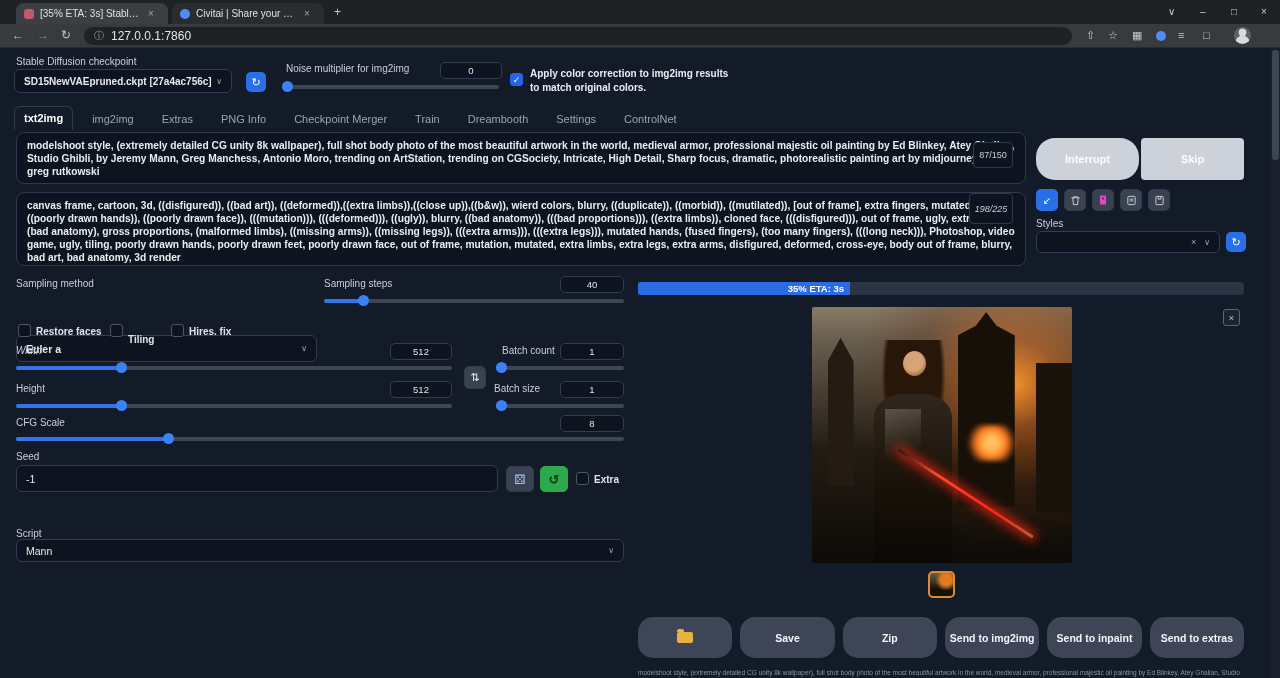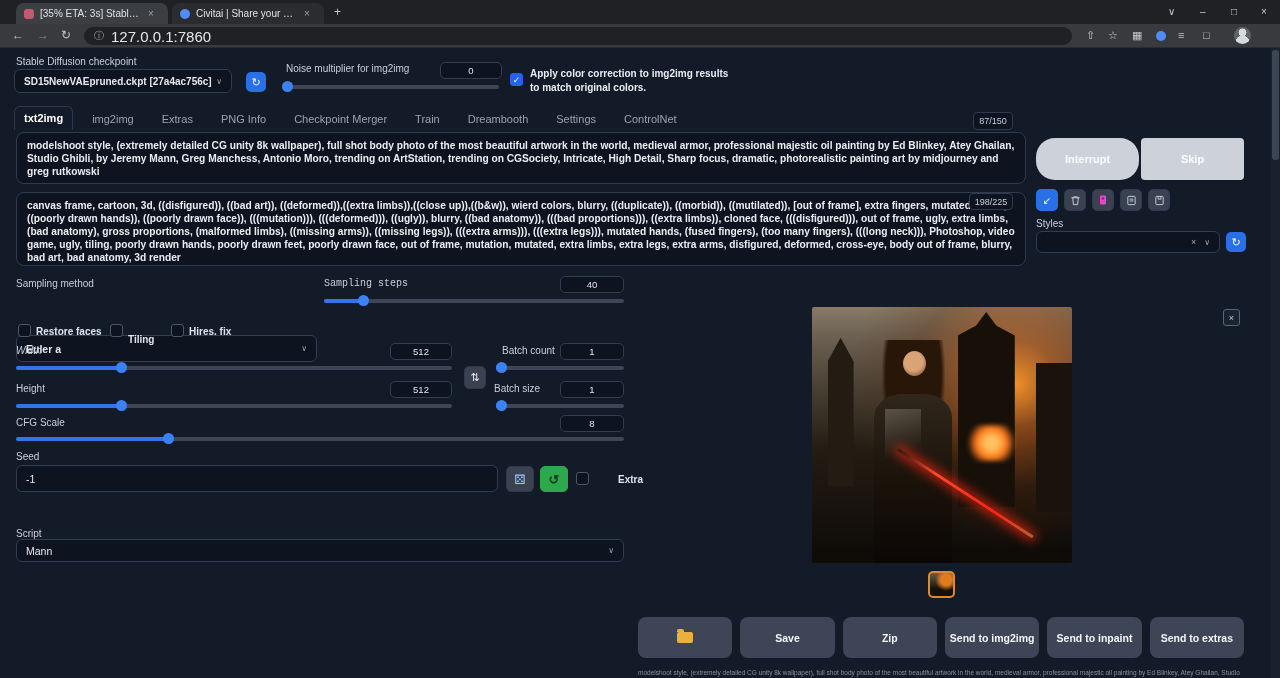--- a/index.html
+++ b/index.html
@@ -14,21 +14,21 @@
   .btab.active { background:#3b3e43; }
   .btab.inactive { background:#2a2c2f; }
   .btab .title { width:102px; overflow:hidden; white-space:nowrap; text-overflow:ellipsis; }
   .fav { width:10px; height:10px; border-radius:3px; flex:0 0 auto; }
   .tabclose { color:#9aa0a6; font-size:10px; cursor:default; }
   .winbtn { color:#c7cbd1; font-size:10px; top:6px; }
   .toolbar { left:0; top:24px; width:1280px; height:24px; background:#383a3d; border-bottom:1px solid #2a2b2e; }
   .navicon { color:#c2c6cc; font-size:12px; top:28px; }
   .urlpill { left:84px; top:27px; width:988px; height:18px; background:#202124; border-radius:9px; display:flex; align-items:center; gap:7px; padding:0 10px; }
   .urlpill .info { color:#9aa0a6; font-size:10px; }
-  .urlpill .url { color:#e3e6ea; font-size:15px; }
+  .urlpill .url { color:#e3e6ea; font-size:12px; }
   .ticon { color:#c2c6cc; font-size:11px; top:29px; }
   .avatar { left:1234px; top:27px; width:17px; height:17px; border-radius:50%;
             background: radial-gradient(circle at 50% 32%, #d7dade 0 26%, transparent 29%),
                         radial-gradient(circle at 50% 92%, #d7dade 0 38%, transparent 41%), #5f6368; }
 
   
   .lbl { font-size:10px; color:#c9cfd9; }
   .boldtxt { font-weight:700; color:#e9edf3; }
   .numbox { background:#0d1420; border:1px solid #313d52; border-radius:5px; display:flex; align-items:center; justify-content:center; font-size:9.5px; color:#dfe4ec; }
   .dropdown { background:#0d1420; border:1px solid #313d52; border-radius:6px; display:flex; align-items:center; padding:0 9px; font-size:10.5px; color:#e5e9f0; font-weight:700; }
@@ -38,21 +38,21 @@
   .slider .knob { position:absolute; top:-4px; width:11px; height:11px; border-radius:50%; background:#3b82f6; }
   .check { width:13px; height:13px; border:1px solid #4b5668; border-radius:3px; background:#0d1420; }
   .check.on { background:#2563eb; border-color:#2563eb; color:#fff; font-size:9px; display:flex; align-items:center; justify-content:center; }
   .bluebtn { background:#2970e8; border-radius:5px; color:#fff; display:flex; align-items:center; justify-content:center; font-size:11px; }
   .toolbtn { background:#3a4252; border:1px solid #2e3a4e; border-radius:5px; display:flex; align-items:center; justify-content:center; color:#cfd5de; }
   .textbox { background:#0d1420; border:1px solid #2e3a4e; border-radius:8px; padding:6px 10px; font-size:10.2px; line-height:13px; font-weight:700; color:#e9edf3; overflow:hidden; }
   .counter { background:#0d1420; border:1px solid #2e3a4e; border-radius:4px; font-size:9px; color:#c8cfd9; display:flex; align-items:center; justify-content:center; z-index:3; }
   .tab { font-size:11px; color:#9aa3b1; padding:5px 9px; }
   .tab.active { color:#fff; font-weight:700; border:1px solid #2e3a4e; border-bottom-color:#131b28; border-radius:6px 6px 0 0; background:#131b28; }
   .bigbtn { background:#cdd2da; border-radius:4px; color:#fbfcfe; font-size:11px; font-weight:600; display:flex; align-items:center; justify-content:center; }
-  .darkbtn { background:#3d4556; border-radius:8px; color:#f3f5f8; font-size:10.5px; font-weight:700; display:flex; align-items:center; justify-content:center; text-align:center; line-height:12px; padding:0 4px; }
+  .darkbtn { background:#3d4556; border-radius:15px; color:#f3f5f8; font-size:10.5px; font-weight:700; display:flex; align-items:center; justify-content:center; text-align:center; line-height:12px; padding:0 4px; }
   .accordion { background:#1a2332; border:1px solid #2e3a4e; border-radius:8px; display:flex; align-items:center; padding:0 14px; color:#e5e9f0; font-size:11.5px; font-weight:700; }
   .folder { width:16px; height:11px; background:#e9b13e; border-radius:2px; position:relative; }
   .folder:before { content:""; position:absolute; top:-3px; left:0; width:7px; height:3px; background:#e9b13e; border-radius:2px 2px 0 0; }
 
   
   .progress { left:638px; top:282px; width:606px; height:13px; background:#2a3444; border-radius:3px; overflow:hidden; }
   .progress .pfill { height:100%; background:#2b6be4; display:flex; align-items:center; justify-content:flex-end; padding-right:6px; color:#fff; font-size:9.5px; font-weight:700; white-space:nowrap; }
 
   
   .art { left:812px; top:307px; width:260px; height:256px; overflow:hidden; border-radius:2px;
@@ -155,24 +155,24 @@
     <div class="tab">img2img</div>
     <div class="tab">Extras</div>
     <div class="tab">PNG Info</div>
     <div class="tab">Checkpoint Merger</div>
     <div class="tab">Train</div>
     <div class="tab">Dreambooth</div>
     <div class="tab">Settings</div>
     <div class="tab">ControlNet</div>
   </div>
 
-  <div class="abs counter" style="left:973px;top:112px;width:40px;height:18px;">87/150</div>
+  <div class="abs counter" style="left:973px;top:142px;width:40px;height:26px;">87/150</div>
   <div class="abs textbox" style="left:16px;top:132px;width:1010px;height:52px;">modelshoot style, (extremely detailed CG unity 8k wallpaper), full shot body photo of the most beautiful artwork in the world, medieval armor, professional majestic oil painting by Ed Blinkey, Atey Ghailan, Studio Ghibli, by Jeremy Mann, Greg Manchess, Antonio Moro, trending on ArtStation, trending on CGSociety, Intricate, High Detail, Sharp focus, dramatic, photorealistic painting art by midjourney and greg rutkowski</div>
 
-  <div class="abs counter" style="left:969px;top:193px;width:44px;height:17px;">198/225</div>
+  <div class="abs counter" style="left:969px;top:193px;width:44px;height:31px;font-style:italic;">198/225</div>
   <div class="abs textbox" style="left:16px;top:192px;width:1010px;height:74px;">canvas frame, cartoon, 3d, ((disfigured)), ((bad art)), ((deformed)),((extra limbs)),((close up)),((b&amp;w)), wierd colors, blurry, ((duplicate)), ((morbid)), ((mutilated)), [out of frame], extra fingers, mutated hands, ((poorly drawn hands)), ((poorly drawn face)), (((mutation))), (((deformed))), ((ugly)), blurry, ((bad anatomy)), (((bad proportions))), ((extra limbs)), cloned face, (((disfigured))), out of frame, ugly, extra limbs, (bad anatomy), gross proportions, (malformed limbs), ((missing arms)), ((missing legs)), (((extra arms))), (((extra legs))), mutated hands, (fused fingers), (too many fingers), (((long neck))), Photoshop, video game, ugly, tiling, poorly drawn hands, poorly drawn feet, poorly drawn face, out of frame, mutation, mutated, extra limbs, extra legs, extra arms, disfigured, deformed, cross-eye, body out of frame, blurry, bad art, bad anatomy, 3d render</div>
 
   <div class="abs bigbtn" style="left:1036px;top:138px;width:103px;height:42px;border-radius:19px;">Interrupt</div>
   <div class="abs bigbtn" style="left:1141px;top:138px;width:103px;height:42px;">Skip</div>
 
   <div class="abs bluebtn" style="left:1036px;top:189px;width:22px;height:22px;font-size:10px;">
     <span>↙</span>
   </div>
   <div class="abs toolbtn" style="left:1064px;top:189px;width:22px;height:22px;">
     <svg width="11" height="11" viewBox="0 0 24 24" fill="none" stroke="#cfd5de" stroke-width="2">
@@ -206,21 +206,21 @@
   <div class="abs bluebtn" style="left:1226px;top:232px;width:20px;height:20px;">
     <span>↻</span>
   </div>
 
   <div class="abs lbl" style="left:16px;top:278px;">Sampling method</div>
   <div class="abs dropdown" style="left:16px;top:291px;width:301px;height:27px;margin-top:44px;">
     <span>Euler a</span>
     <span class="caret">∨</span>
   </div>
 
-  <div class="abs lbl" style="left:324px;top:278px;font-family:Liberation Mono, monospace;">Sampling steps</div>
+  <div class="abs lbl" style="left:324px;top:278px;">Sampling steps</div>
   <div class="abs numbox" style="left:560px;top:276px;width:64px;height:17px;">40</div>
   <div class="abs slider" style="left:324px;top:299px;width:300px;">
     <div class="fill" style="width:13%;"></div>
       <div class="knob" style="left:calc(13% - 5px);"></div>
   </div>
 
   <div class="abs check" style="left:18px;top:324px;"></div>
   <div class="abs lbl" style="left:36px;top:326px;font-weight:600;color:#dfe4ec;">Restore faces</div>
   <div class="abs check" style="left:110px;top:324px;"></div>
   <div class="abs lbl" style="left:128px;top:334px;font-weight:600;color:#dfe4ec;">Tiling</div>
@@ -270,29 +270,34 @@
   <div class="abs dropdown" style="left:16px;top:465px;width:482px;height:27px;font-weight:400;font-size:10.5px;">
     <span>-1</span>
   </div>
   <div class="abs toolbtn" style="left:506px;top:466px;width:28px;height:26px;font-size:13px;color:#9fc1ff;">
     <span>⚄</span>
   </div>
   <div class="abs toolbtn" style="left:540px;top:466px;width:28px;height:26px;background:#2ea84c;border-color:#2ea84c;color:#0c3d1c;font-size:13px;font-weight:700;">
     <span>↺</span>
   </div>
   <div class="abs check" style="left:576px;top:472px;"></div>
-  <div class="abs lbl" style="left:594px;top:474px;font-weight:600;color:#dfe4ec;margin-left:24px;">Extra</div>
+  <div class="abs lbl" style="left:594px;top:474px;font-weight:600;color:#dfe4ec;">Extra</div>
 
 
   <div class="abs lbl" style="left:16px;top:528px;">Script</div>
   <div class="abs dropdown" style="left:16px;top:539px;width:608px;height:23px;font-weight:400;">
     <span>Mann</span>
     <span class="caret">∨</span>
   </div>
 
+  <div class="abs progress">
+    <div class="pfill" style="width:35%;">
+      <span>35% ETA: 3s</span>
+    </div>
+  </div>
 
   <div class="abs imgclose">
     <span>×</span>
   </div>
 
   <div class="abs art">
     <div class="spire sp1"></div>
     <div class="spire sp2"></div>
     <div class="spire sp3"></div>
     <div class="fire"></div>

